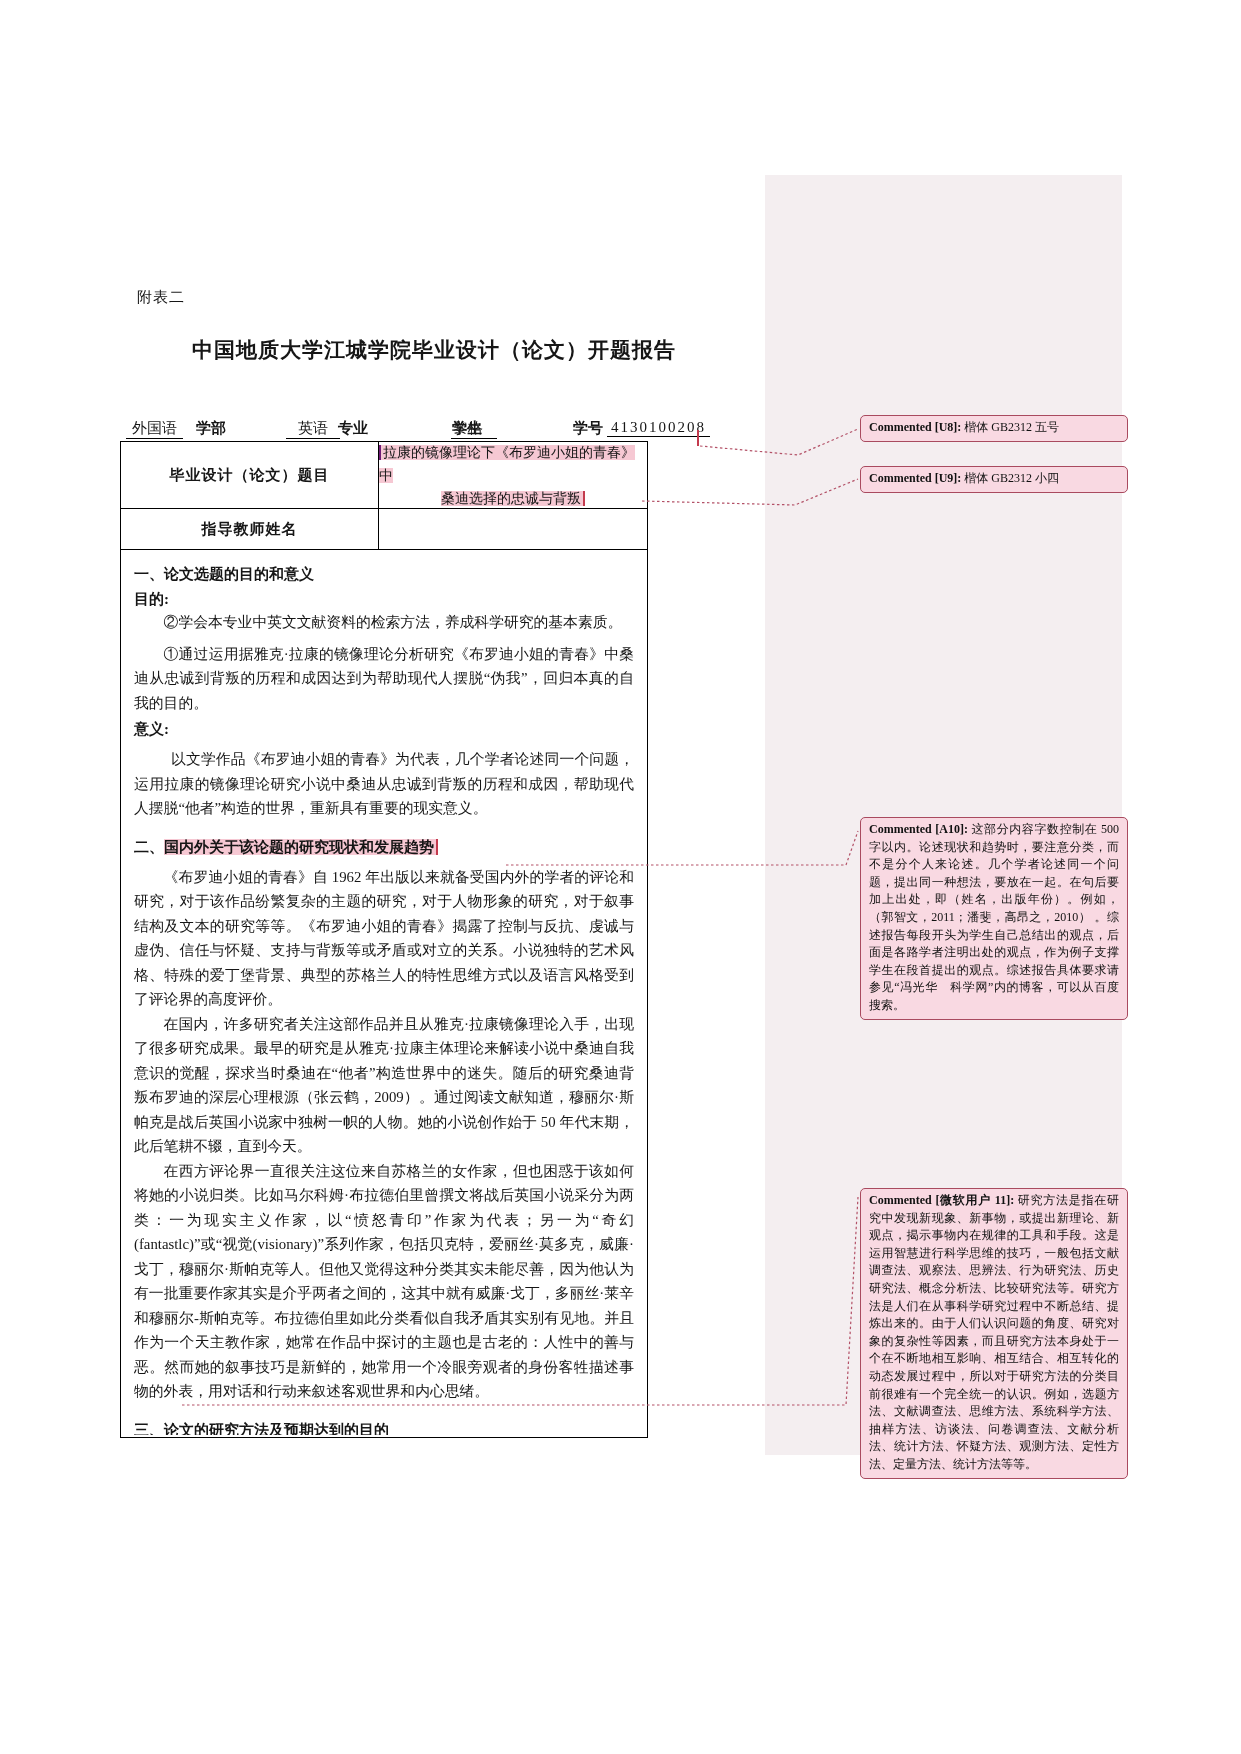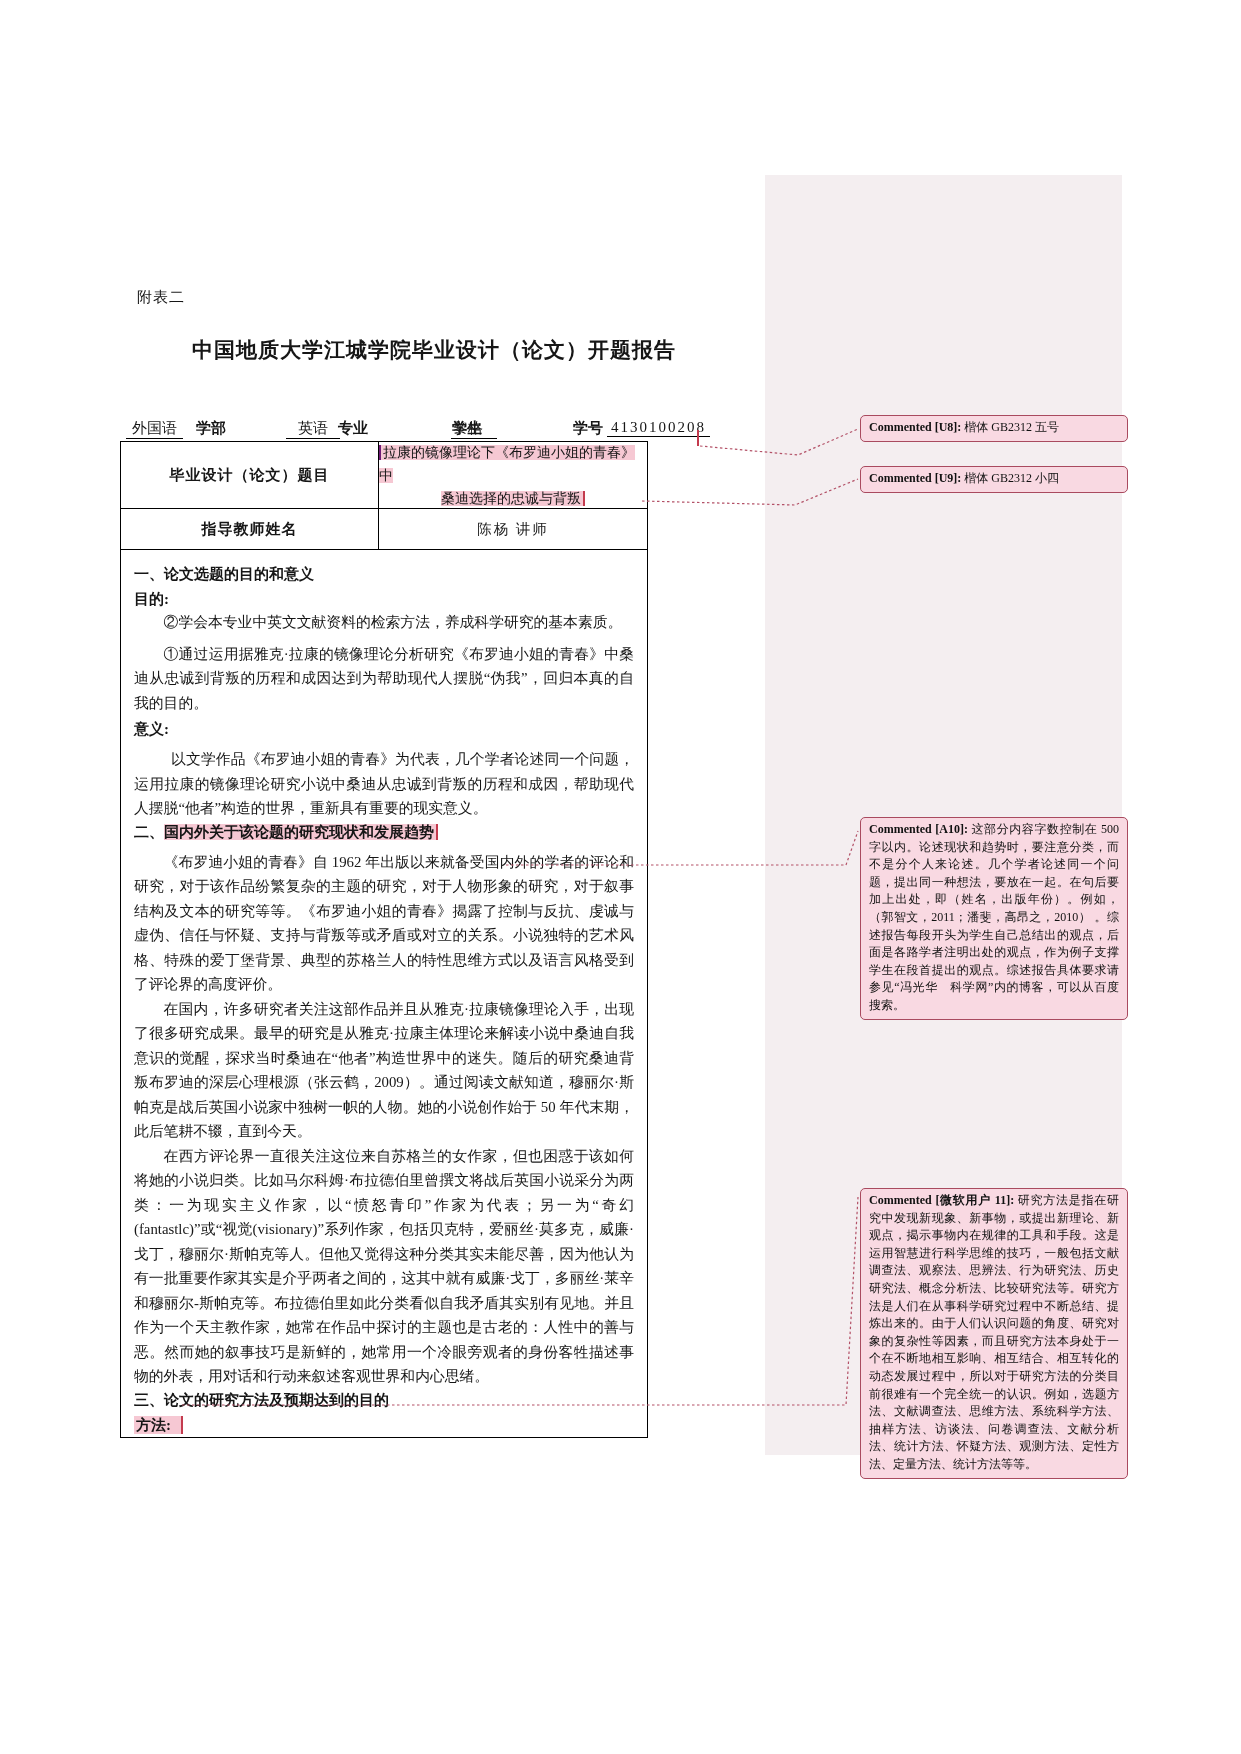--- a/index.html
+++ b/index.html
@@ -46,21 +46,21 @@
   .advisor-name{font-size:14.5px;color:#222;letter-spacing:2px;}
   .hl{background:#f6c8d3;}
   .mark-l{border-left:2px solid #701a75;padding-left:2px;text-align:right;}
   .mark-r{border-right:2px solid #c43b4e;padding-right:2px;text-align:center;}
   
   .row-body{
     height:885px;box-sizing:border-box;overflow:hidden;
     padding:14px 13px 0 13px;font-size:14.8px;line-height:24.5px;
   }
   .sec-h{font-weight:700;font-size:15px;margin:0 0 0 0;line-height:21px;}
-  .sec-h.mt{margin-top:1px;}
+  .sec-h.mt{margin-top:16px;}
   .sub-h{font-weight:700;font-size:15px;margin-top:4px;line-height:21px;}
   p.body{margin:0;text-align:justify;}
   p.m-top{margin-top:7px;}
   .ind2{text-indent:2em;}
   .ind25{text-indent:2.5em;}
   .red-text{color:#c2410c;font-style:italic;}
   .hl-pad{padding:1px 10px 1px 2px;}
   
   .comment-box{
     position:absolute;left:860px;width:268px;box-sizing:border-box;
@@ -104,23 +104,20 @@
     </div>
     <div class="cell-r">
       <span class="topic-line"><span class="hl mark-l">拉康的镜像理论下《布罗迪小姐的青春》中</span></span>
       <span class="topic-line"><span class="hl mark-r">桑迪选择的忠诚与背叛</span></span>
     </div>
   </div>
   <div class="t-row row-advisor">
     <div class="cell-l">
       <span class="cell-label">指导教师姓名</span>
     </div>
-    <div class="cell-r">
-      <span class="advisor-name">陈杨 讲师</span>
-    </div>
   </div>
   <div class="row-body">
     <div class="sec-h">一、论文选题的目的和意义</div>
     <div class="sub-h">目的:</div>
     <p class="body ind2">②学会本专业中英文文献资料的检索方法，养成科学研究的基本素质。</p>
     <p class="body ind2 m-top">①通过运用据雅克·拉康的镜像理论分析研究《布罗迪小姐的青春》中桑迪从忠诚到背叛的历程和成因达到为帮助现代人摆脱“伪我”，回归本真的自我的目的。</p>
     <div class="sub-h">意义:</div>
     <p class="body ind25 m-top">以文学作品《布罗迪小姐的青春》为代表，几个学者论述同一个问题，运用拉康的镜像理论研究小说中桑迪从忠诚到背叛的历程和成因，帮助现代人摆脱“他者”构造的世界，重新具有重要的现实意义。</p>
     <div class="sec-h mt">
       <span>二、</span><span class="hl mark-r">国内外关于该论题的研究现状和发展趋势</span>

